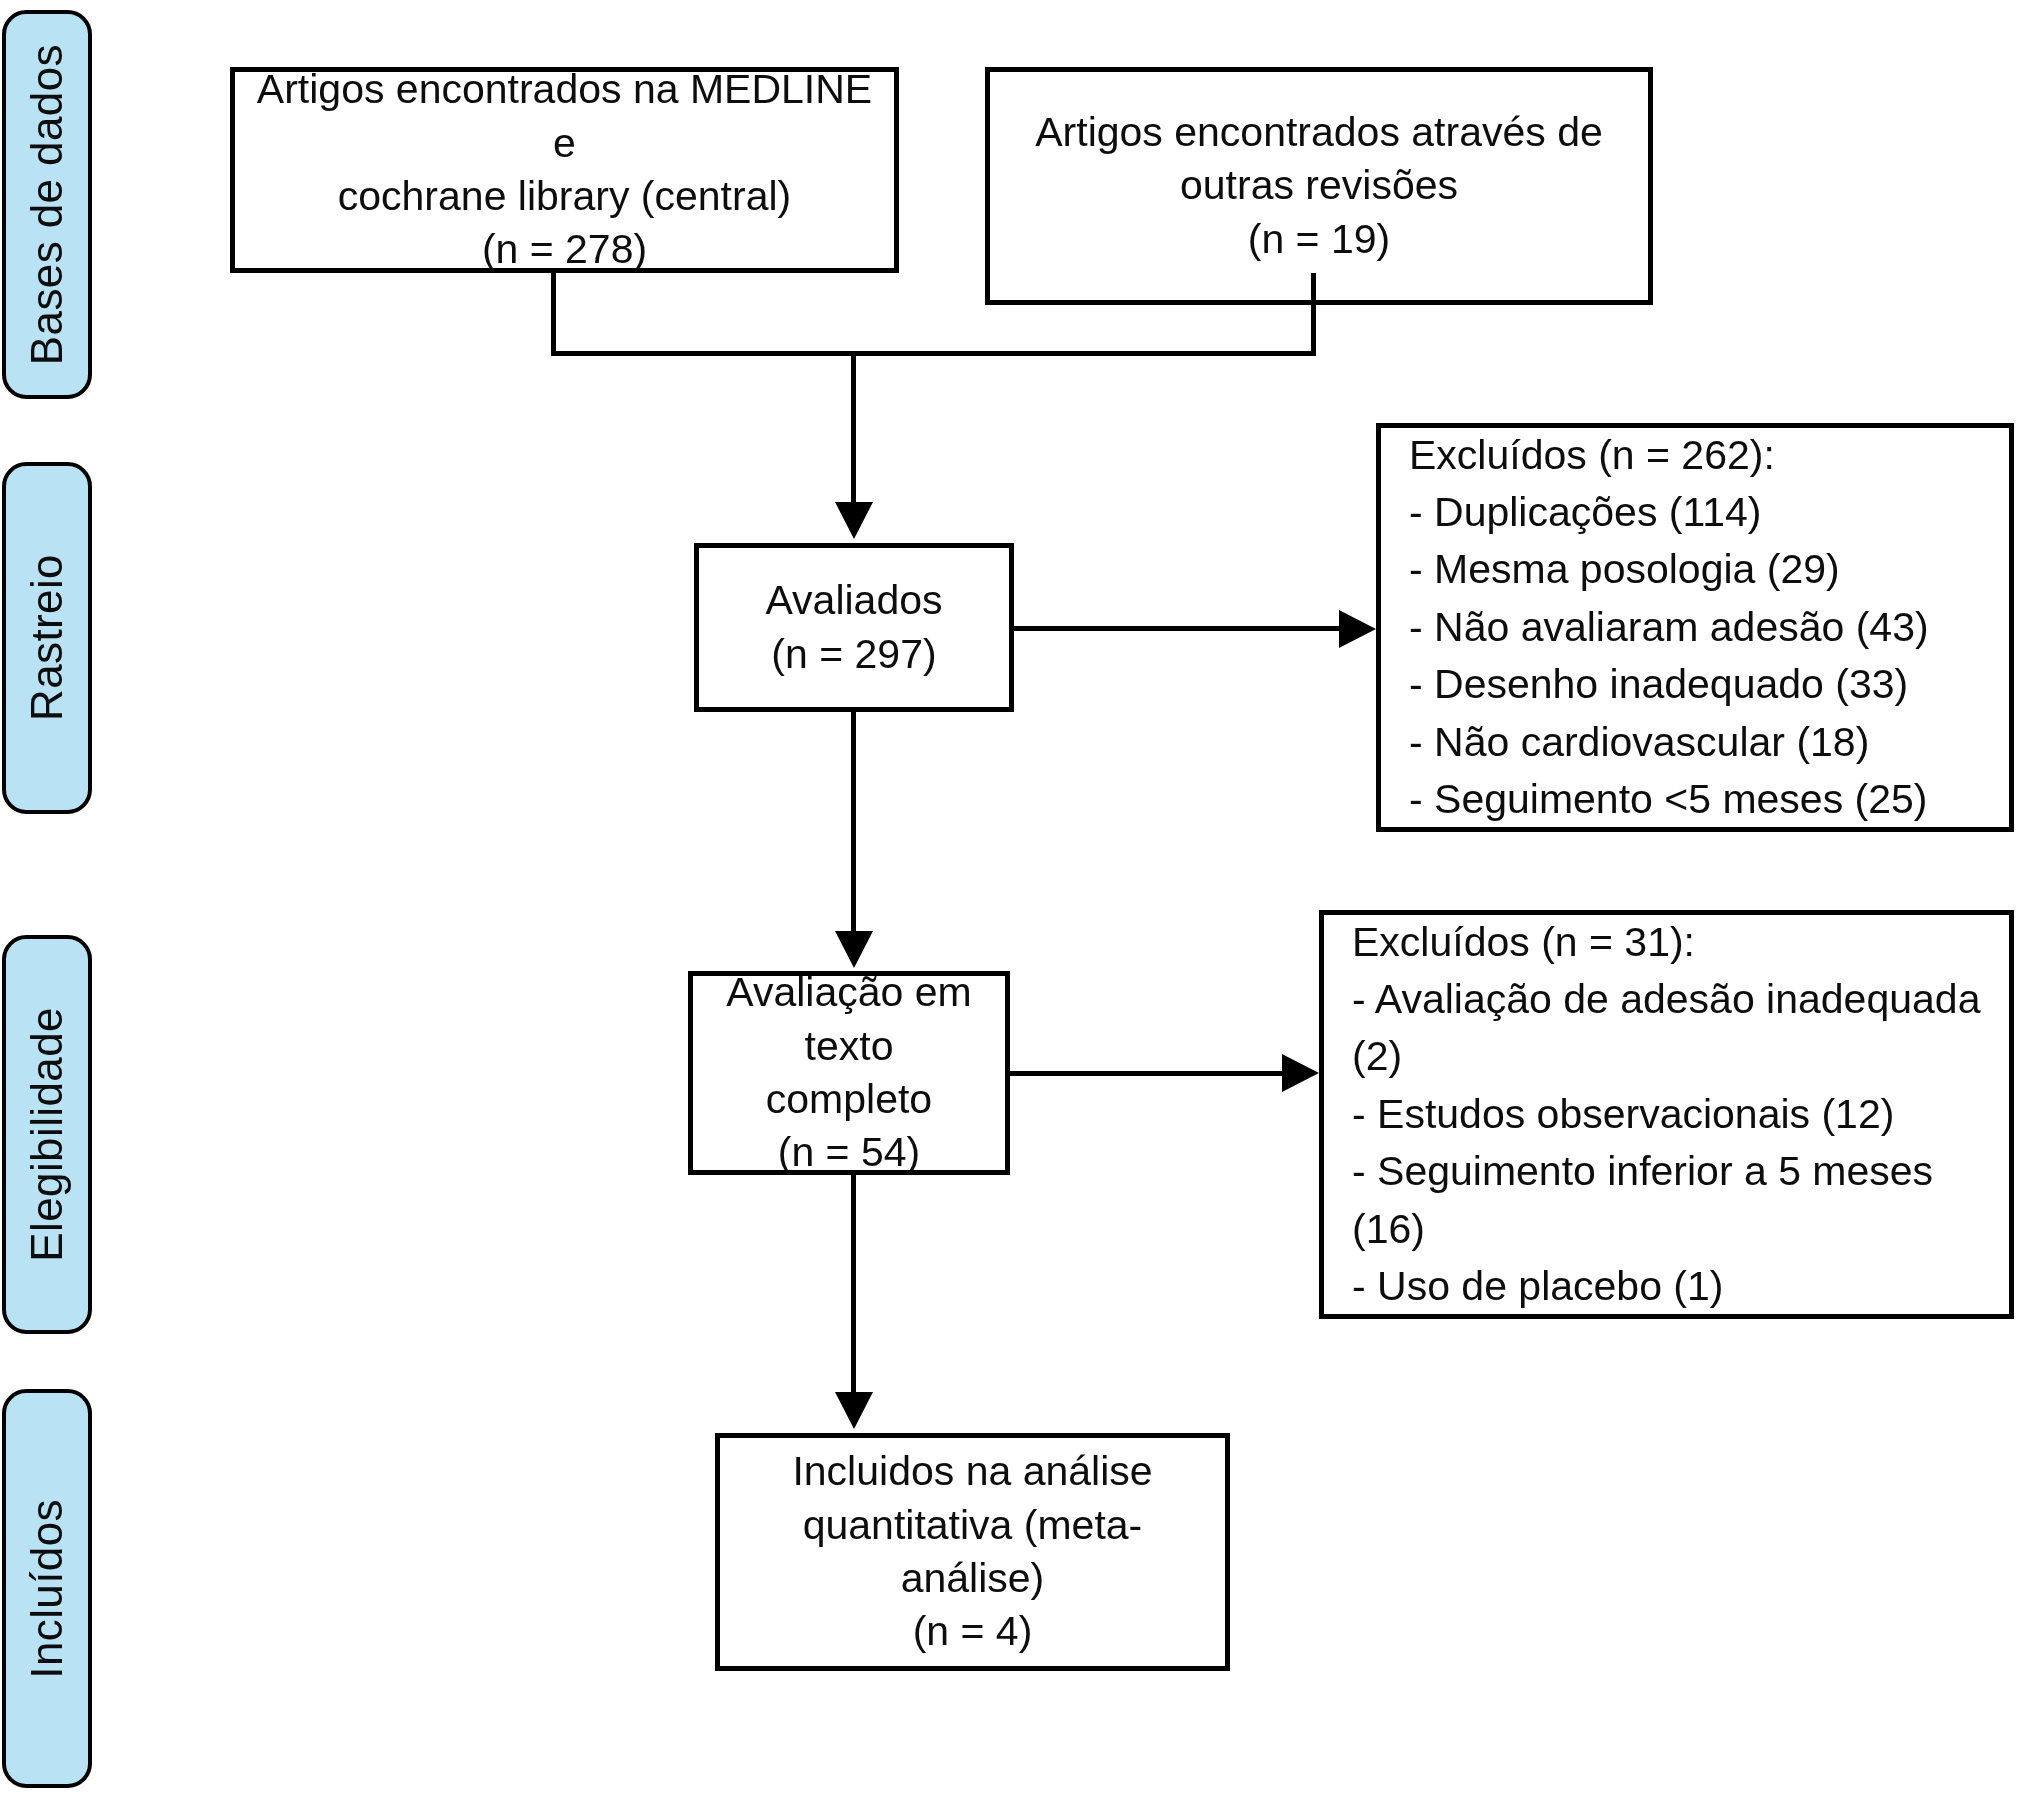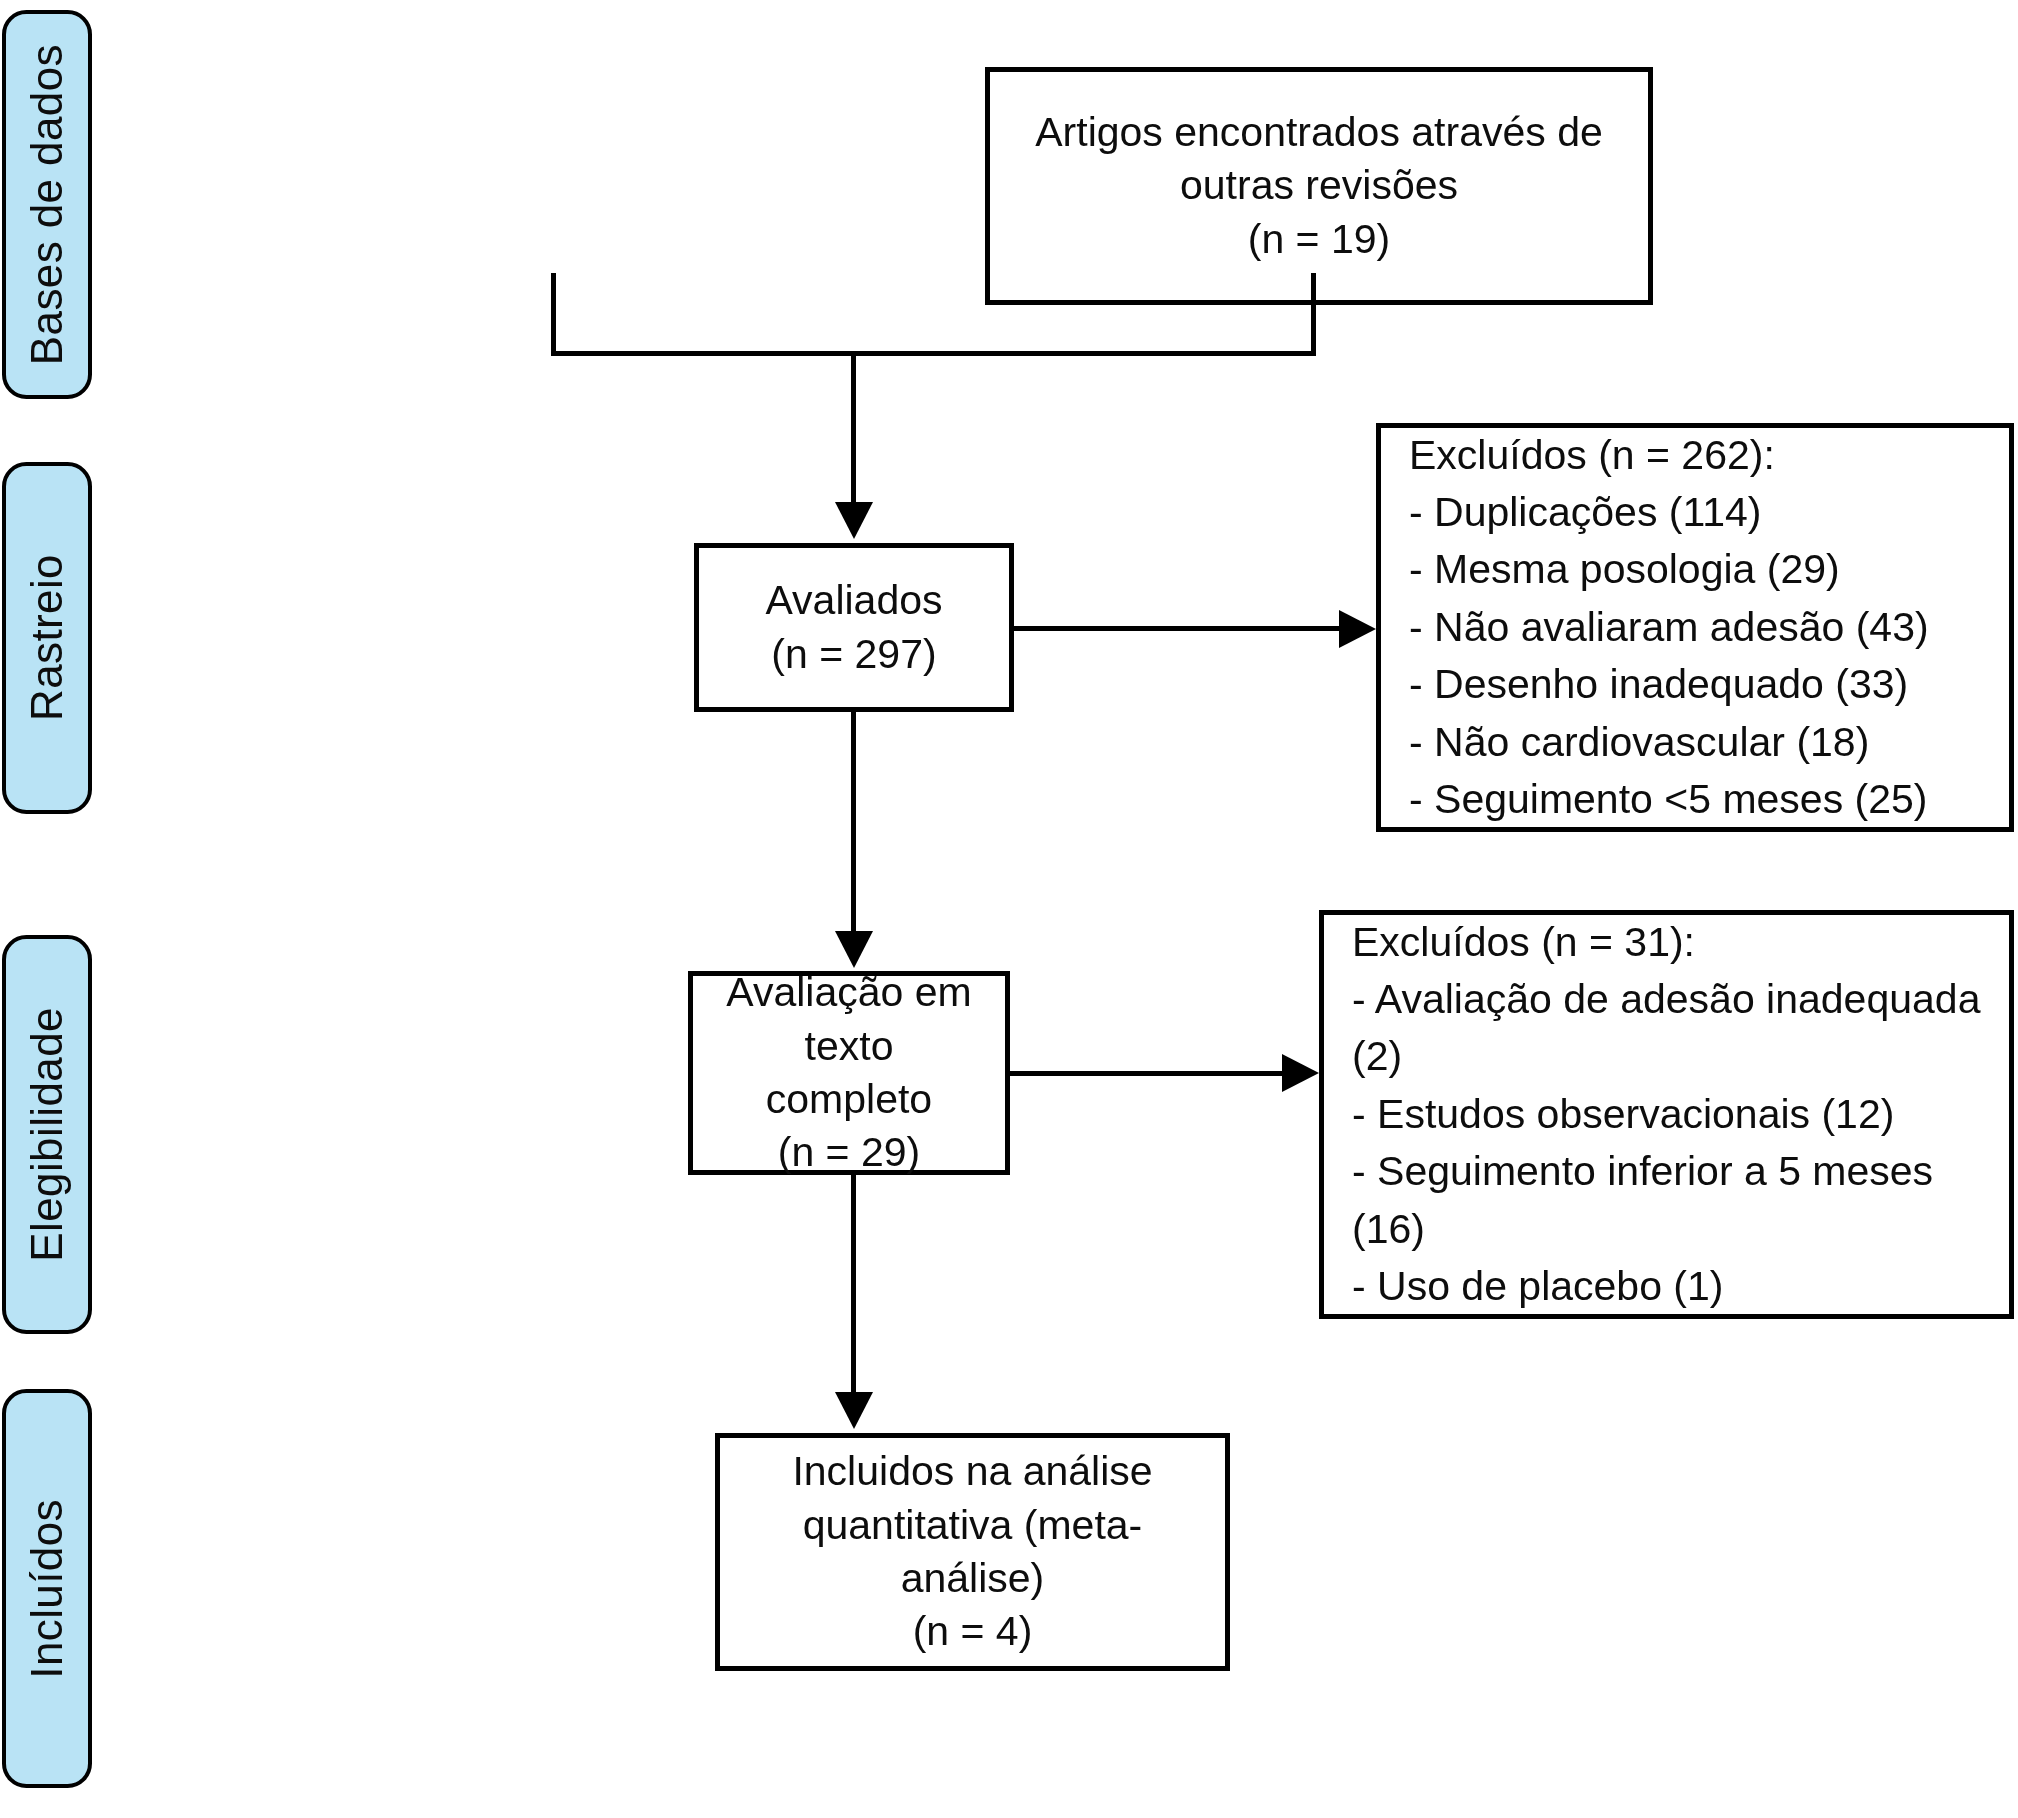--- a/index.html
+++ b/index.html
@@ -110,20 +110,25 @@
   </div>
 
   <div class="stage-bar" style="left:1.6px; top:935px; width:90px; height:399px;">
     <span class="stage-text">Elegibilidade</span>
   </div>
 
   <div class="stage-bar" style="left:1.6px; top:1389px; width:90px; height:399px;">
     <span class="stage-text">Incluídos</span>
   </div>
 
+  <div class="flow-box" style="left:230px; top:67px; width:669px; height:206px;">
+    <span class="box-text">Artigos encontrados na MEDLINE e
+cochrane library (central)
+(n = 278)</span>
+  </div>
 
   <div class="flow-box" style="left:985px; top:67px; width:668px; height:238px;">
     <span class="box-text">Artigos encontrados através de
 outras revisões
 (n = 19)</span>
   </div>
 
   <div class="vline" style="left:551px; top:273px; height:83px;"></div>
   <div class="vline" style="left:1311px; top:273px; height:83px;"></div>
   <div class="hline" style="left:551px; top:351px; width:765px;"></div>
@@ -148,21 +153,21 @@
 
   <div class="hline" style="left:1014px; top:626px; width:327px;"></div>
   <div class="arrow-right" style="left:1339px; top:610px;"></div>
 
   <div class="vline" style="left:851px; top:712px; height:221px;"></div>
   <div class="arrow-down" style="left:835px; top:931px;"></div>
 
   <div class="flow-box" style="left:688px; top:971px; width:322px; height:204px;">
     <span class="box-text">Avaliação em texto
 completo
-(n = 29)</span>
+(n = 54)</span>
   </div>
 
   <div class="flow-box excl" style="left:1319px; top:910px; width:695px; height:409px;">
     <span class="box-text">Excluídos (n = 31):
 - Avaliação de adesão inadequada (2)
 - Estudos observacionais (12)
 - Seguimento inferior a 5 meses (16)
 - Uso de placebo (1)</span>
   </div>
 

